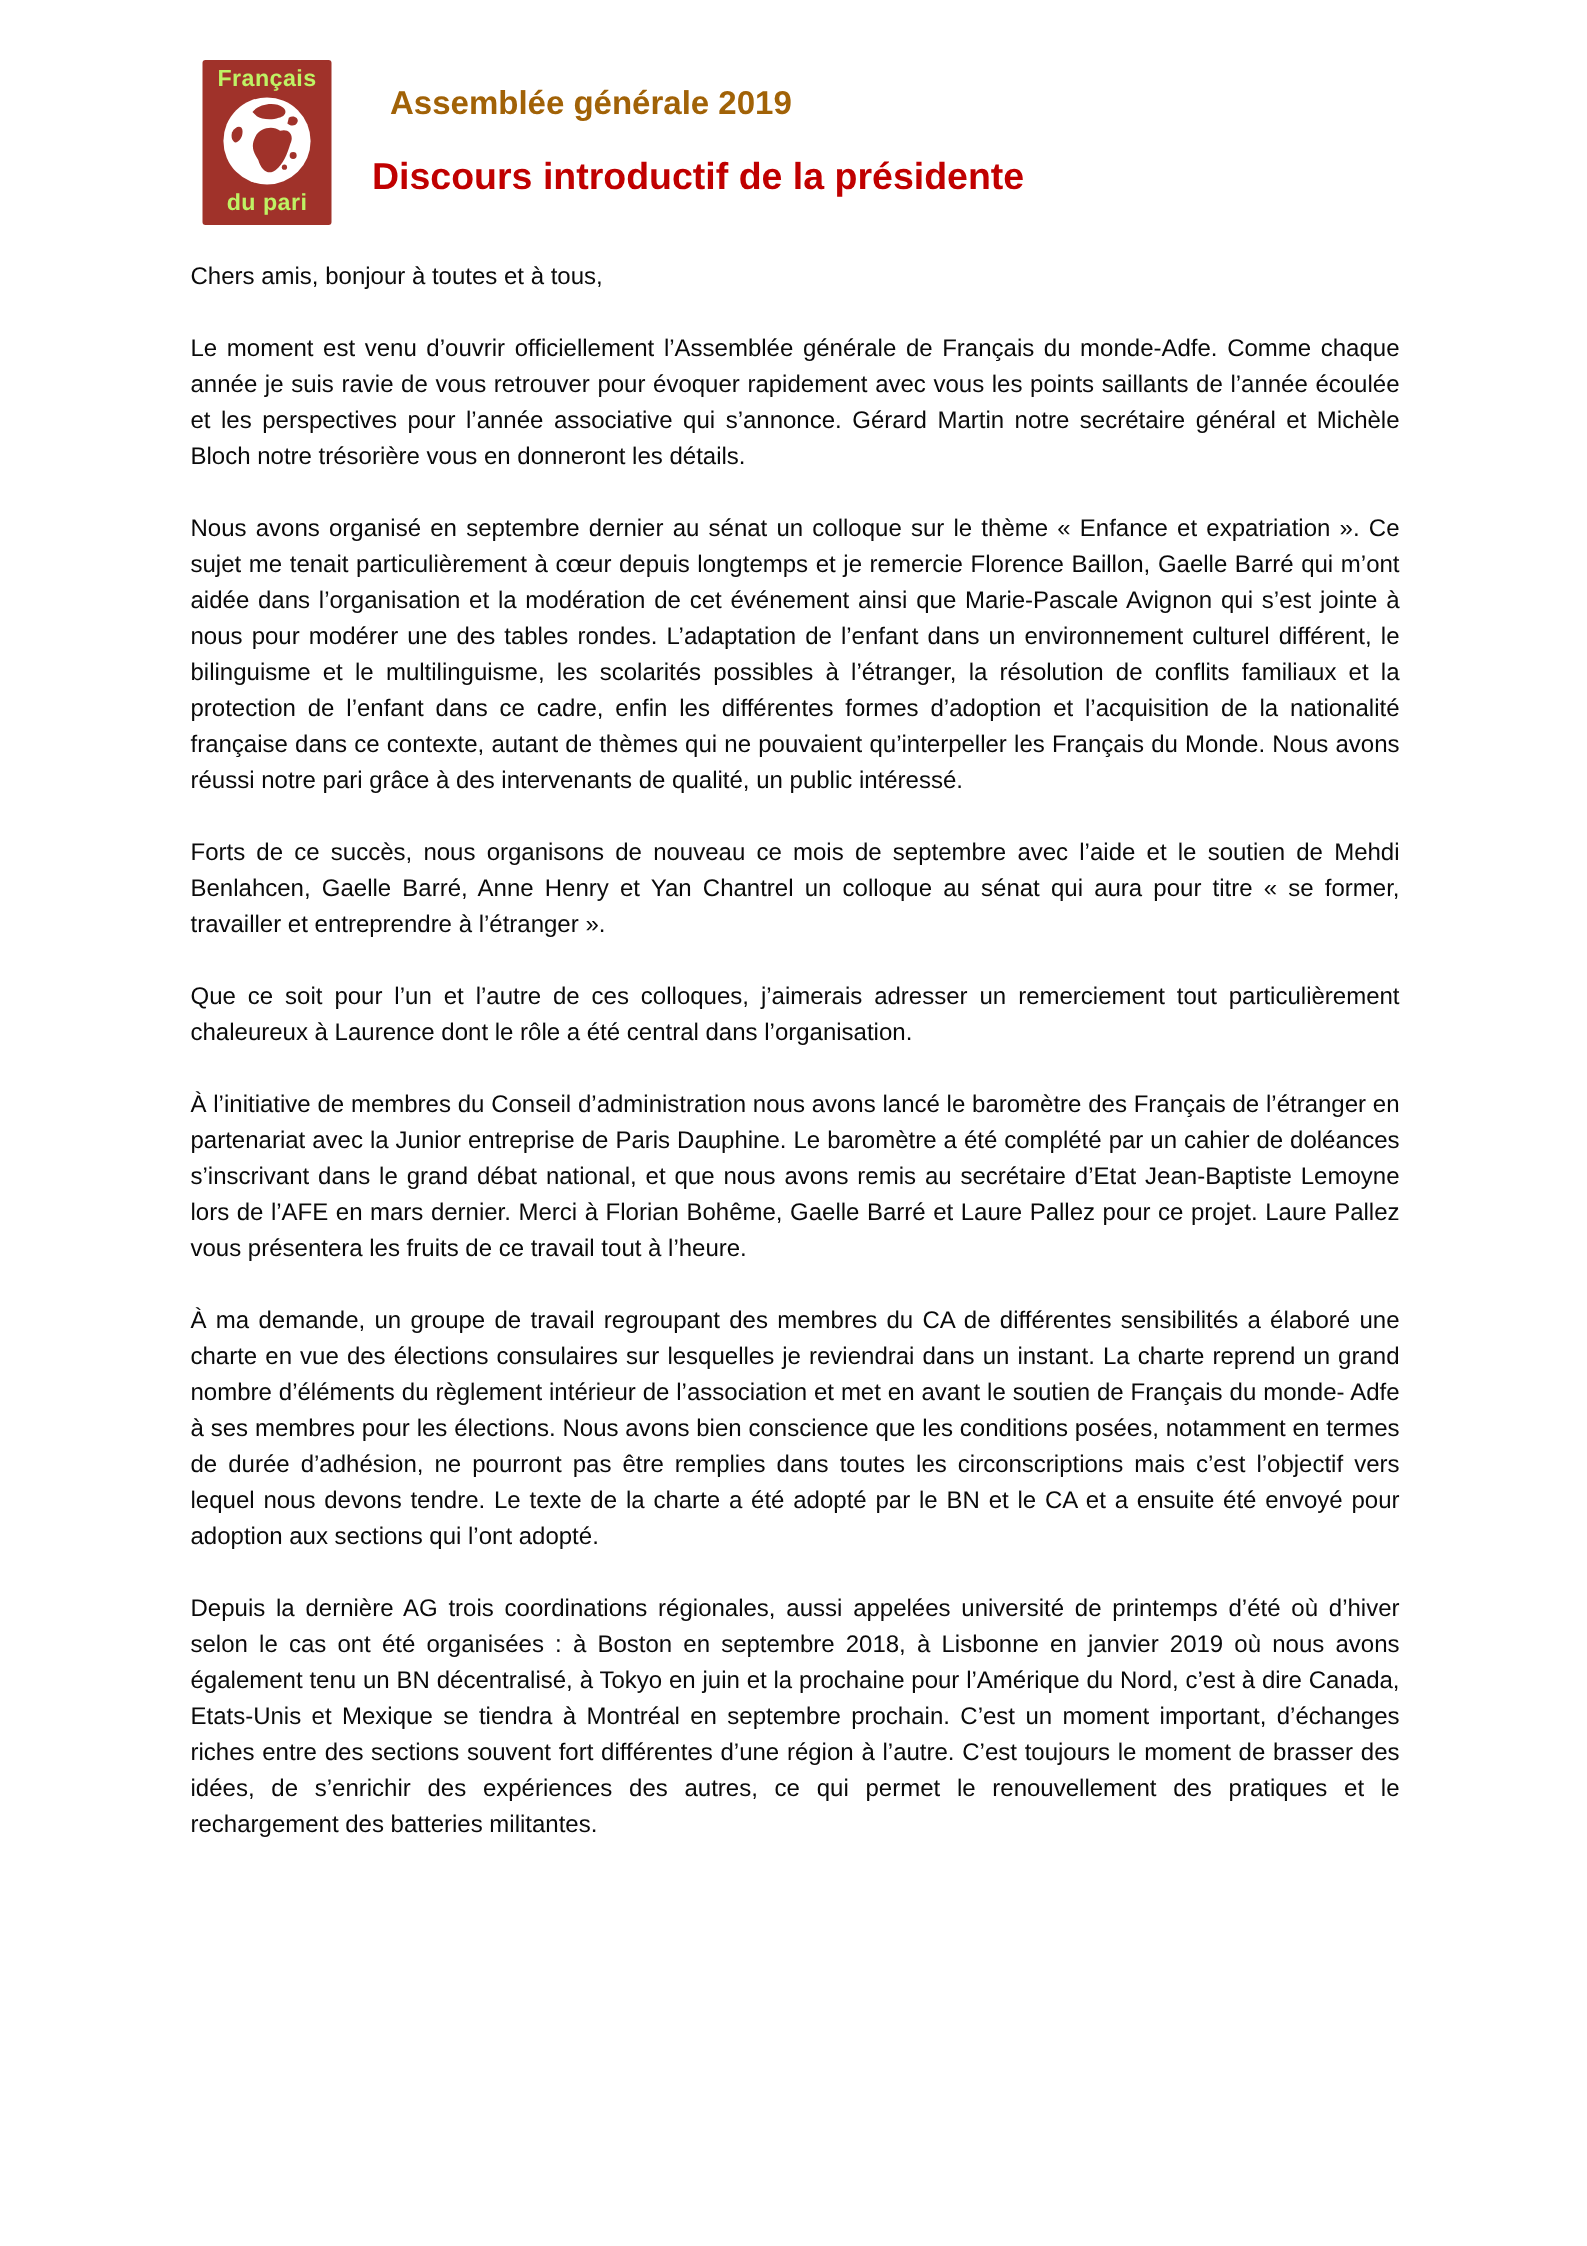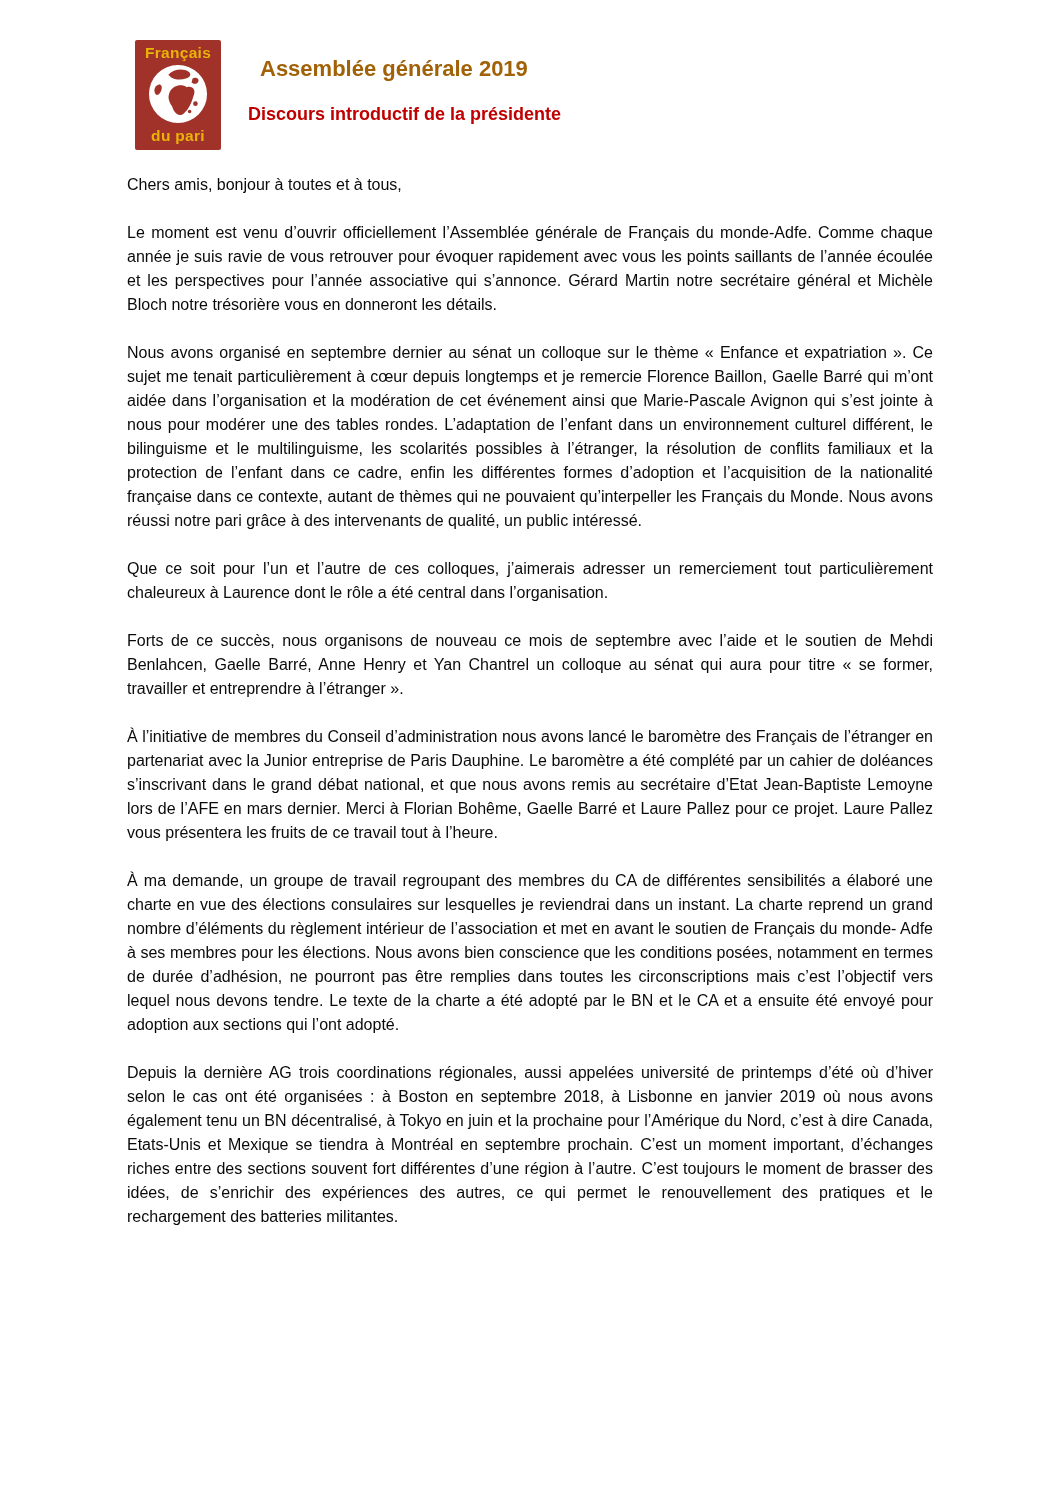--- a/index.html
+++ b/index.html
@@ -25,21 +25,21 @@
     background: #A0322A;
     border-radius: 2px;
     display: flex;
     flex-direction: column;
     align-items: center;
     justify-content: space-between;
     padding: 5px 3px 7px 3px;
     box-sizing: border-box;
   }
   .logo-text {
-    color: #eab308;
+    color: #bef264;
     font-size: 15.5px;
     font-weight: bold;
     letter-spacing: 0.3px;
     line-height: 1;
     white-space: nowrap;
   }
   .logo-globe {
     width: 62px;
     height: 62px;
     display: block;
@@ -51,21 +51,21 @@
     margin: 12px;
     font-size: 22px;
     font-weight: bold;
     color: #a16207;
   }
   .subtitle {
     position: absolute;
     left: 248px;
     top: 104px;
     margin: 0;
-    font-size: 18px;
+    font-size: 25px;
     font-weight: bold;
     color: #C00000;
   }
   .content {
     position: absolute;
     left: 127px;
     top: 173px;
     width: 806px;
     font-size: 16px;
     line-height: 24px;
@@ -95,20 +95,20 @@
     <div class="logo-text">du pari</div>
   </div>
 
   <h1 class="title">Assemblée générale 2019</h1>
   <h2 class="subtitle">Discours introductif de la présidente</h2>
 
   <div class="content">
     <p>Chers amis, bonjour à toutes et à tous,</p>
     <p>Le moment est venu d’ouvrir officiellement l’Assemblée générale de Français du monde-Adfe. Comme chaque année je suis ravie de vous retrouver pour évoquer rapidement avec vous les points saillants de l’année écoulée et les perspectives pour l’année associative qui s’annonce. Gérard Martin notre secrétaire général et Michèle Bloch notre trésorière vous en donneront les détails.</p>
     <p>Nous avons organisé en septembre dernier au sénat un colloque sur le thème « Enfance et expatriation ». Ce sujet me tenait particulièrement à cœur depuis longtemps et je remercie Florence Baillon, Gaelle Barré qui m’ont aidée dans l’organisation et la modération de cet événement ainsi que Marie-Pascale Avignon qui s’est jointe à nous pour modérer une des tables rondes. L’adaptation de l’enfant dans un environnement culturel différent, le bilinguisme et le multilinguisme, les scolarités possibles à l’étranger, la résolution de conflits familiaux et la protection de l’enfant dans ce cadre, enfin les différentes formes d’adoption et l’acquisition de la nationalité française dans ce contexte, autant de thèmes qui ne pouvaient qu’interpeller les Français du Monde. Nous avons réussi notre pari grâce à des intervenants de qualité, un public intéressé.</p>
+    <p>Forts de ce succès, nous organisons de nouveau ce mois de septembre avec l’aide et le soutien de Mehdi Benlahcen, Gaelle Barré, Anne Henry et Yan Chantrel un colloque au sénat qui aura pour titre « se former, travailler et entreprendre à l’étranger ».</p>
     <p>Que ce soit pour l’un et l’autre de ces colloques, j’aimerais adresser un remerciement tout particulièrement chaleureux à Laurence dont le rôle a été central dans l’organisation.</p>
-    <p>Forts de ce succès, nous organisons de nouveau ce mois de septembre avec l’aide et le soutien de Mehdi Benlahcen, Gaelle Barré, Anne Henry et Yan Chantrel un colloque au sénat qui aura pour titre « se former, travailler et entreprendre à l’étranger ».</p>
     <p>À l’initiative de membres du Conseil d’administration nous avons lancé le baromètre des Français de l’étranger en partenariat avec la Junior entreprise de Paris Dauphine. Le baromètre a été complété par un cahier de doléances s’inscrivant dans le grand débat national, et que nous avons remis au secrétaire d’Etat Jean-Baptiste Lemoyne lors de l’AFE en mars dernier. Merci à Florian Bohême, Gaelle Barré et Laure Pallez pour ce projet. Laure Pallez vous présentera les fruits de ce travail tout à l’heure.</p>
     <p>À ma demande, un groupe de travail regroupant des membres du CA de différentes sensibilités a élaboré une charte en vue des élections consulaires sur lesquelles je reviendrai dans un instant.  La charte reprend un grand nombre d’éléments du règlement intérieur de l’association et met en avant le soutien de Français du monde- Adfe à ses membres pour les élections. Nous avons bien conscience que les conditions posées, notamment en termes de durée d’adhésion, ne pourront pas être remplies dans toutes les circonscriptions mais c’est l’objectif vers lequel nous devons tendre. Le texte de la charte a été adopté par le BN et le CA et a ensuite été envoyé pour adoption aux sections qui l’ont adopté.</p>
     <p>Depuis la dernière AG trois coordinations régionales, aussi appelées université de printemps d’été où d’hiver selon le cas ont été organisées : à Boston en septembre 2018, à Lisbonne en janvier 2019 où nous avons également tenu un BN décentralisé, à Tokyo en juin et la prochaine pour l’Amérique du Nord, c’est à dire Canada, Etats-Unis et Mexique se tiendra à Montréal en septembre prochain. C’est un moment important, d’échanges riches entre des sections souvent fort différentes d’une région à l’autre. C’est toujours le moment de brasser des idées, de s’enrichir des expériences des autres, ce qui permet le renouvellement des pratiques et le rechargement des batteries militantes.</p>
   </div>
 
 </div>
 
 </body></html>

